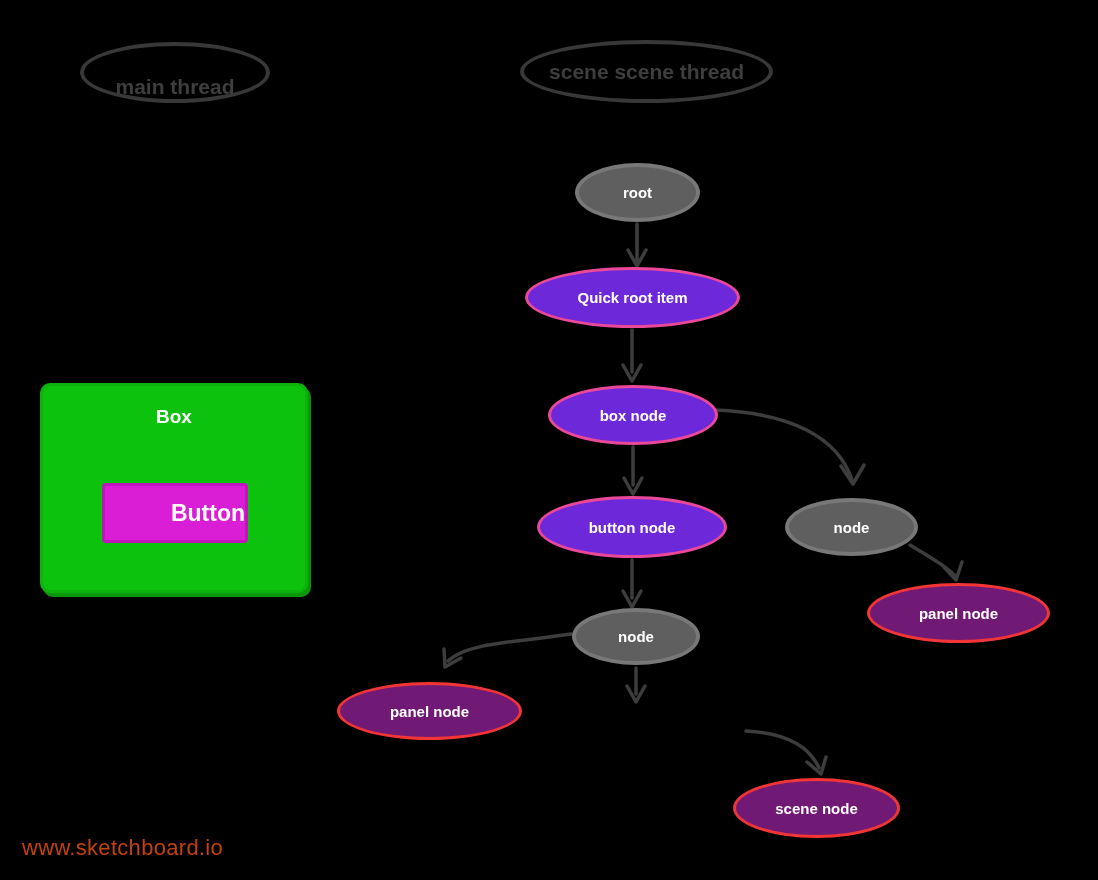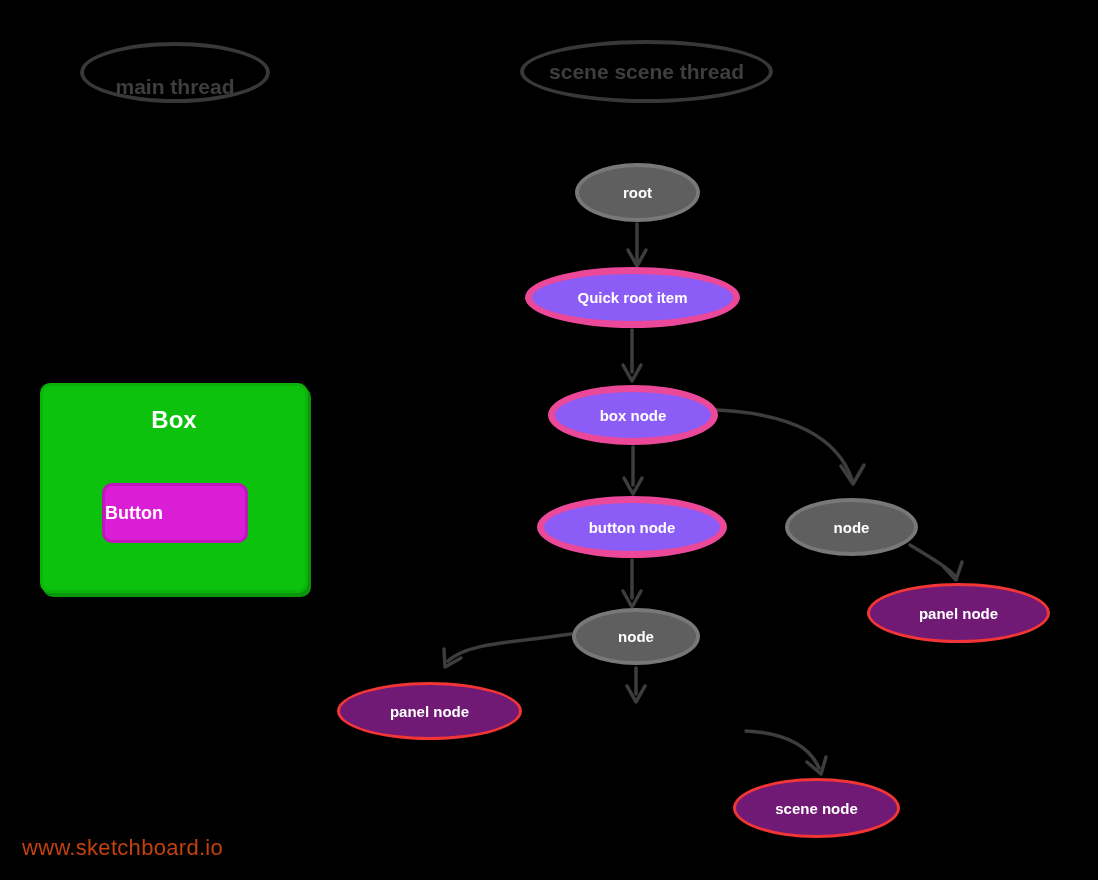--- a/index.html
+++ b/index.html
@@ -13,45 +13,45 @@
   #edges{position:absolute;left:0;top:0;}
   .edge{stroke:#3d3d3d;stroke-width:3.5;fill:none;stroke-linecap:round;stroke-linejoin:round;}
   .node{
     position:absolute;
     border-radius:50%;
     display:flex;align-items:center;justify-content:center;
     color:#fff;font-weight:bold;font-size:15px;
     box-sizing:border-box;
     text-align:center;
   }
-  .node.blue{background:#8b5cf6;border:7px solid #ec4899;}
+  .node.blue{background:#6d28d9;border:3px solid #ec4899;}
   .node.red{background:#701a75;border:3px solid #f23535;}
   .node.gray{background:#5f5f5f;border:4px solid #787878;}
   .thread-ellipse{
     position:absolute;border-radius:50%;
     border:4px solid #383838;background:transparent;
     display:flex;align-items:center;justify-content:center;
     color:#3e3e3e;font-weight:bold;font-size:21px;
     box-sizing:border-box;
   }
   #green-box{
     position:absolute;left:40px;top:383px;width:268px;height:210px;
     background:#0cc20c;border:3px solid #0bb30b;border-radius:10px;
     box-shadow:3px 4px 0 #0a960a;
     box-sizing:border-box;
   }
   #green-box .box-label{
     position:absolute;left:0;right:0;top:20px;
-    text-align:center;color:#fff;font-weight:bold;font-size:24px;
+    text-align:center;color:#fff;font-weight:bold;font-size:19px;
   }
   #magenta-button{
     position:absolute;left:59px;top:97px;width:146px;height:60px;
-    background:#d91ed5;border:3px solid #bf16bb;border-radius:10px;
-    display:flex;align-items:center;justify-content:flex-start;
-    color:#fff;font-weight:bold;font-size:18px;
+    background:#d91ed5;border:3px solid #bf16bb;border-radius:4px;
+    display:flex;align-items:center;justify-content:flex-end;
+    color:#fff;font-weight:bold;font-size:23px;
     box-sizing:border-box;
   }
   #watermark{
     position:absolute;left:22px;top:835px;
     color:#c2410c;font-size:22px;font-weight:500;letter-spacing:0.3px;
   }
 </style>
 </head>
 <body>
 

